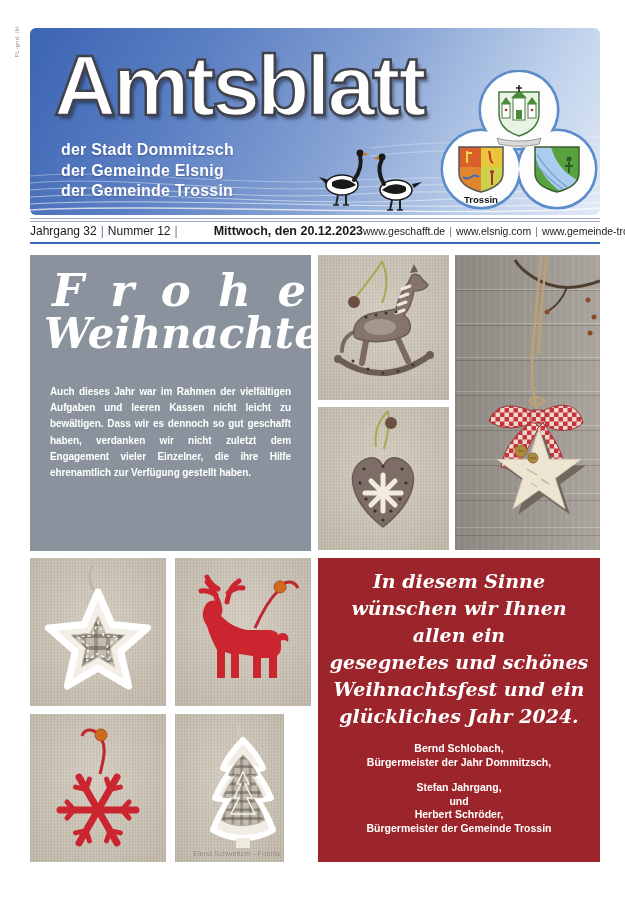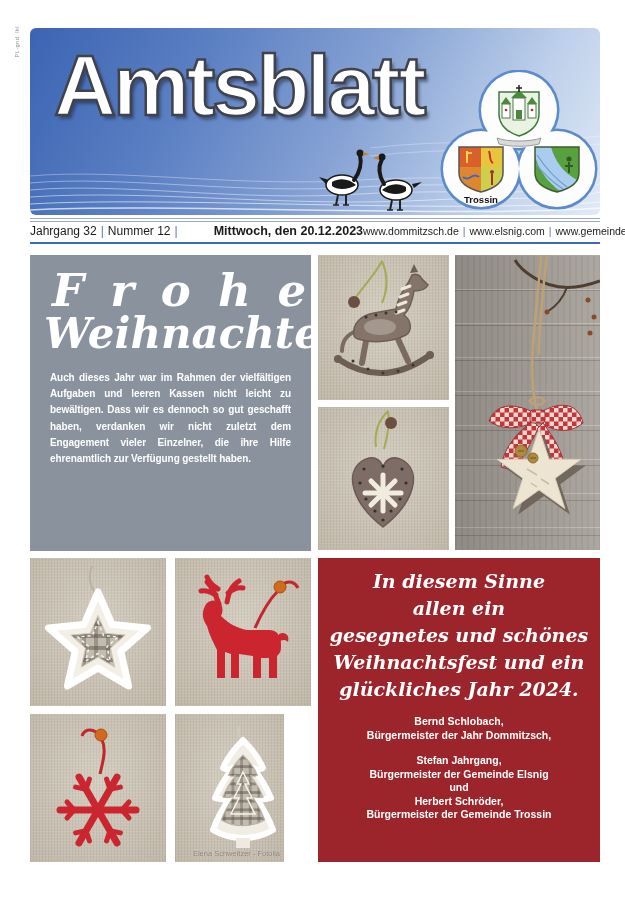--- a/index.html
+++ b/index.html
@@ -51,21 +51,21 @@
   }
   .script1{
     font-family:"DejaVu Serif", serif; font-style:italic; font-weight:bold;
     font-size:45px; letter-spacing:.6em; margin:14px 0 0 22px; line-height:44px;
   }
   .script2{
     font-family:"DejaVu Serif", serif; font-style:italic; font-weight:bold;
     font-size:42px; margin:-4px 0 0 14px; line-height:50px;
   }
   .greeting-box p{
-    margin:11px 20px 0 20px; font-size:10px; font-weight:bold; line-height:16.2px;
+    margin:25px 20px 0 20px; font-size:10px; font-weight:bold; line-height:16.2px;
     text-align:justify; letter-spacing:-.1px; color:#ffffff;
   }
   
   figure{ position:absolute; overflow:hidden; }
   .burlap{
     background-color:#cbc3b3;
     background-image:
       radial-gradient(ellipse at 50% 45%, rgba(255,255,255,.18), rgba(0,0,0,.06)),
       repeating-linear-gradient(0deg, rgba(255,255,255,.09) 0 1px, transparent 1px 3px),
       repeating-linear-gradient(90deg, rgba(115,105,90,.12) 0 1px, transparent 1px 3px);
@@ -133,20 +133,25 @@
         <path d="M0,169 C120,161 260,180 400,172 C480,168 530,174 570,164" opacity=".5"></path>
         <path d="M0,176 C140,168 420,186 570,174" opacity=".6"></path>
         <path d="M0,182 C140,175 420,190 570,180" opacity=".7" stroke-width="1.5"></path>
         <path d="M340,120 C420,110 500,118 570,108" opacity=".3"></path>
         <path d="M340,128 C420,118 500,126 570,116" opacity=".3"></path>
       </g>
     </svg>
 
     <h1 class="masthead-title">Amtsblatt</h1>
 
+    <div class="masthead-sub">
+      <div>der Stadt Dommitzsch</div>
+      <div>der Gemeinde Elsnig</div>
+      <div>der Gemeinde Trossin</div>
+    </div>
 
     <svg class="geese" width="110" height="72" viewBox="0 0 110 72">
       <g>
         <path d="M8,42 L1,35 L11,38 Z" fill="#1a1a1a"></path>
         <ellipse cx="24" cy="43" rx="16" ry="10" fill="#ffffff" stroke="#1a1a1a" stroke-width="1.5"></ellipse>
         <path d="M14,40 C22,35 32,37 38,43 C30,48 19,48 14,44 Z" fill="#1a1a1a"></path>
         <path d="M36,38 C42,30 44,22 42,13" fill="none" stroke="#1a1a1a" stroke-width="4" stroke-linecap="round"></path>
         <circle cx="42" cy="11" r="3.5" fill="#1a1a1a"></circle>
         <path d="M45,10 L51,12 L45,14 Z" fill="#c77b28"></path>
         <path d="M20,53 L18,63 M28,53 L28,63" stroke="#222" stroke-width="2"></path>
@@ -224,21 +229,21 @@
         <path d="M0,0 H44 V26 C44,36 34,42 22,45 C10,42 0,36 0,26 Z" fill="none" stroke="#3c5c2e" stroke-width="1.5"></path>
       </g>
     </svg>
   </header>
 
   <div class="infobar">
     <div class="issue-left">
       <span>Jahrgang 32</span><span class="sep">|</span><span>Nummer 12</span><span class="sep">|</span><span class="date">Mittwoch, den 20.12.2023</span>
     </div>
     <div class="issue-right">
-      <span>www.dommitzsch.de</span><span class="sep">|</span><span>www.elsnig.com</span><span class="sep">|</span><span>www.gemeinde-trossin.de</span>
+      <span>www.geschafft.de</span><span class="sep">|</span><span>www.elsnig.com</span><span class="sep">|</span><span>www.gemeinde-trossin.de</span>
     </div>
   </div>
 
   <section class="greeting-box">
     <div class="script1">Frohe</div>
     <div class="script2">Weihnachten</div>
     <p>Auch dieses Jahr war im Rahmen der vielfältigen Aufgaben und leeren Kassen nicht leicht zu bewältigen. Dass wir es dennoch so gut geschafft haben, verdanken wir nicht zuletzt dem Engagement vieler Einzelner, die ihre Hilfe ehrenamtlich zur Verfügung gestellt haben.</p>
   </section>
 
   <figure class="ph-horse burlap">
@@ -395,29 +400,29 @@
         <path d="M68,26 C76,34 84,44 88,54 C84,56 82,56 78,54 C86,64 92,74 96,84 C90,86 86,86 80,82 C88,94 94,104 98,116 C88,122 78,124 68,124 C58,124 48,122 38,116 C42,104 48,94 56,82 C50,86 46,86 40,84 C44,74 50,64 58,54 C54,56 52,56 48,54 C52,44 60,34 68,26 Z" fill="url(#plaid)" stroke="#b9b2a5" stroke-width="1.5"></path>
       </g>
       <path d="M68,58 L74,70 L70,70 L77,84 L72,84 L80,100 L56,100 L64,84 L59,84 L66,70 L62,70 Z" fill="none" stroke="#f5f2ea" stroke-width="1.5"></path>
     </svg>
     <figcaption class="credit">Elena Schweitzer - Fotolia</figcaption>
   </figure>
 
   <section class="wishes-box">
     <div class="wish-lines">
       <div class="wish-line">In diesem Sinne</div>
+      <div class="wish-line">wünschen wir Ihnen</div>
       <div class="wish-line">allen ein</div>
       <div class="wish-line">gesegnetes und schönes</div>
       <div class="wish-line">Weihnachtsfest und ein</div>
       <div class="wish-line">glückliches Jahr 2024.</div>
     </div>
     <div class="signatures">
       <div>Bernd Schlobach,</div>
       <div>Bürgermeister der Jahr Dommitzsch,</div>
       <div class="sig-block2">Stefan Jahrgang,</div>
-      <div>Bürgermeister der Gemeinde Elsnig</div>
       <div>und</div>
       <div>Herbert Schröder,</div>
       <div>Bürgermeister der Gemeinde Trossin</div>
     </div>
   </section>
 
 </div>
 
 </body></html>

